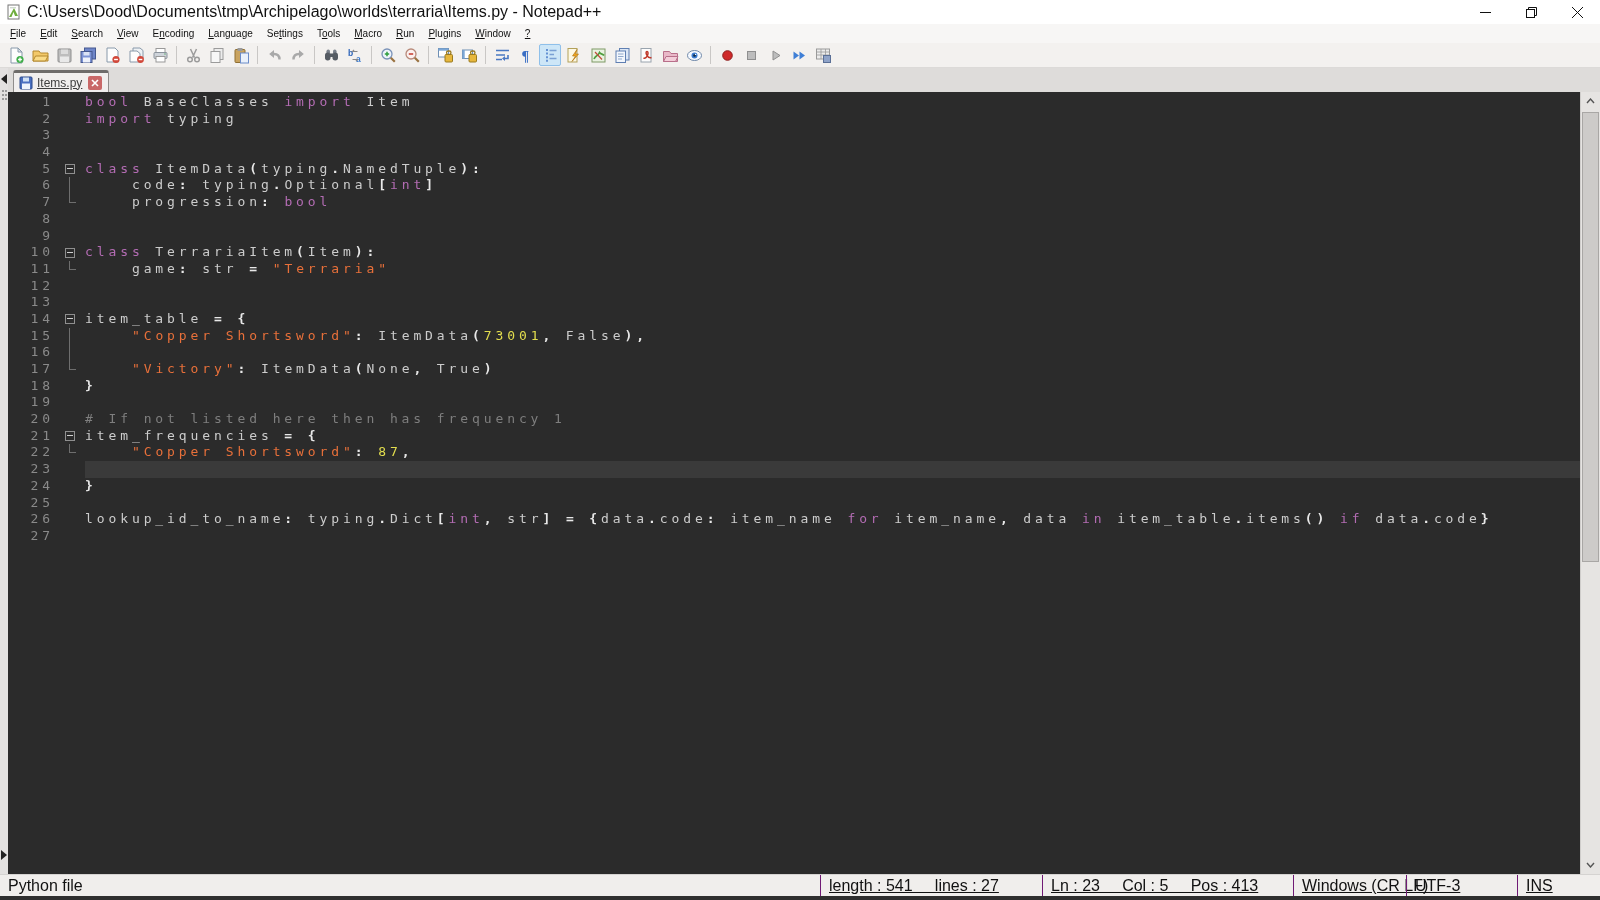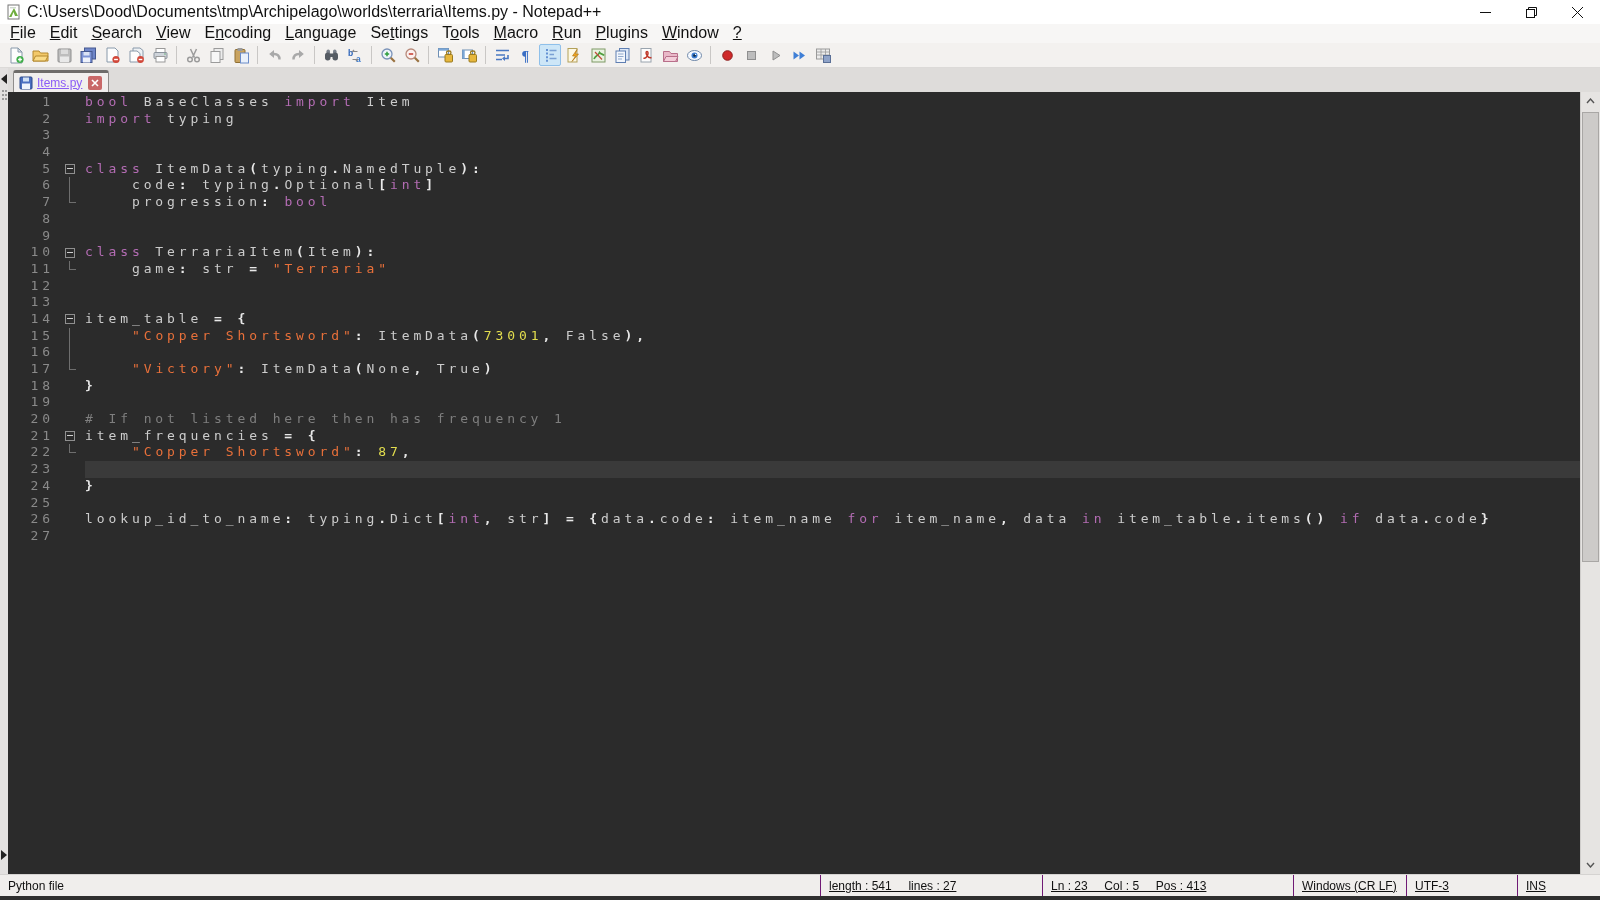--- a/index.html
+++ b/index.html
@@ -10,21 +10,21 @@
   
   .titlebar { height:24px; background:var(--titlebar-bg); display:flex; align-items:center; flex:none; }
   .app-icon { width:16px; height:16px; margin:0 5px 0 6px; flex:none; }
   .title-text { font-size:16px; color:#111; white-space:nowrap; }
   .win-controls { margin-left:auto; display:flex; height:100%; }
   .win-btn { width:46px; height:100%; display:flex; align-items:center; justify-content:center; }
   .win-btn svg { width:11px; height:11px; }
 
   
   .menubar { height:19px; background:var(--menubar-bg); display:flex; align-items:center; padding-left:3px; flex:none; }
-  .menu-item { font-size:16px; color:#111; padding:1px 7px 2px 7px; white-space:pre; }
+  .menu-item { font-size:10px; color:#111; padding:1px 7px 2px 7px; white-space:pre; }
   .menu-item u { text-decoration:underline; }
 
   
   .toolbar { height:25px; background:var(--toolbar-bg); display:flex; align-items:center; padding-left:4px; flex:none; border-bottom:1px solid #dcdad8; }
   .tb-btn { width:22px; height:22px; margin:0 1px; display:flex; align-items:center; justify-content:center; border:1px solid transparent; border-radius:2px; }
   .tb-btn svg { width:17px; height:17px; }
   .tb-btn.pressed { background:var(--pressed-bg); border-color:var(--pressed-border); }
   .tb-sep { width:1px; height:18px; background:#c9c7c5; margin:0 4px; }
 
   
@@ -34,21 +34,21 @@
       border-top:5px solid transparent; border-bottom:5px solid transparent; border-right:6px solid #222; }
   .edge-tri-bottom { position:absolute; bottom:14px; left:1px; width:0; height:0;
       border-top:5px solid transparent; border-bottom:5px solid transparent; border-left:6px solid #222; }
   .grip-dots { position:absolute; top:22px; left:2px; width:2px; height:2px; background:#9a9a9a;
       box-shadow:3px 0 #9a9a9a, 0 4px #9a9a9a, 3px 4px #9a9a9a, 0 8px #9a9a9a, 3px 8px #9a9a9a; }
   .main-col { flex:1; display:flex; flex-direction:column; min-width:0; }
   .tabbar { height:24px; background:var(--tabbar-bg); display:flex; align-items:flex-end; padding-left:5px; flex:none; }
   .tab { height:22px; background:var(--tab-active-bg); border:1px solid #8f8d8b; border-bottom:none;
          border-top:3px solid #6e6c6a; border-radius:3px 3px 0 0; display:flex; align-items:center; padding:0 6px 0 5px; }
   .tab-save-icon { width:14px; height:14px; margin-right:4px; }
-  .tab-label { font-size:12px; color:#8b5cf6; margin-right:6px;text-decoration:underline; }
+  .tab-label { font-size:12px; color:#404040; margin-right:6px;text-decoration:underline; }
   .tab-close { width:14px; height:14px; border-radius:2px; background:var(--closebtn-bg); display:flex; align-items:center; justify-content:center; }
   .tab-close svg { width:8px; height:8px; }
 
   
   .editor-row { flex:1; display:flex; min-height:0; }
   .editor { flex:1; background:var(--ed-bg); overflow:hidden; padding-top:2px;
             font-family:"DejaVu Sans Mono", monospace; font-size:13px; letter-spacing:3.9px; }
   .line { display:flex; height:16.7px; line-height:16.7px; }
   .gutter { width:50px; flex:none; text-align:right; padding-right:4px; color:var(--gutter-fg); }
   .fold { width:27px; flex:none; position:relative; }
@@ -68,21 +68,21 @@
   .tk-w { color:var(--fg); }
 
   
   .vscroll { width:20px; flex:none; background:#e6e4e2; border-left:1px solid #cfcdcb; position:relative; }
   .vs-arrow { position:absolute; left:0; width:100%; height:18px; display:flex; align-items:center; justify-content:center; }
   .vs-arrow svg { width:9px; height:6px; }
   .vs-up { top:0; } .vs-down { bottom:0; }
   .vs-thumb { position:absolute; left:1px; right:1px; top:20px; height:450px; background:#cdcbc9; border:1px solid #a9a7a5; }
 
   
-  .statusbar { height:22px; background:var(--status-bg); border-top:1px solid #d5d3d1; display:flex; align-items:center; font-size:12px; color:#111; flex:none; }
+  .statusbar { height:22px; background:var(--status-bg); border-top:1px solid #d5d3d1; display:flex; align-items:center; font-size:16px; color:#111; flex:none; }
   .st { white-space:pre; padding:0 8px; height:100%; display:flex; align-items:center; }
   .st + .st { border-left:1px solid #701a75;text-decoration:underline; }
   .st-doc { flex:1; }
   .st-len { width:222px; } .st-pos { width:251px; } .st-eol { width:113px; } .st-enc { width:111px; } .st-ins { width:83px; }
   .bottom-edge { height:4px; background:#2f2f2f; flex:none; }
 </style>
 </head>
 <body>
 
 <div class="window">

